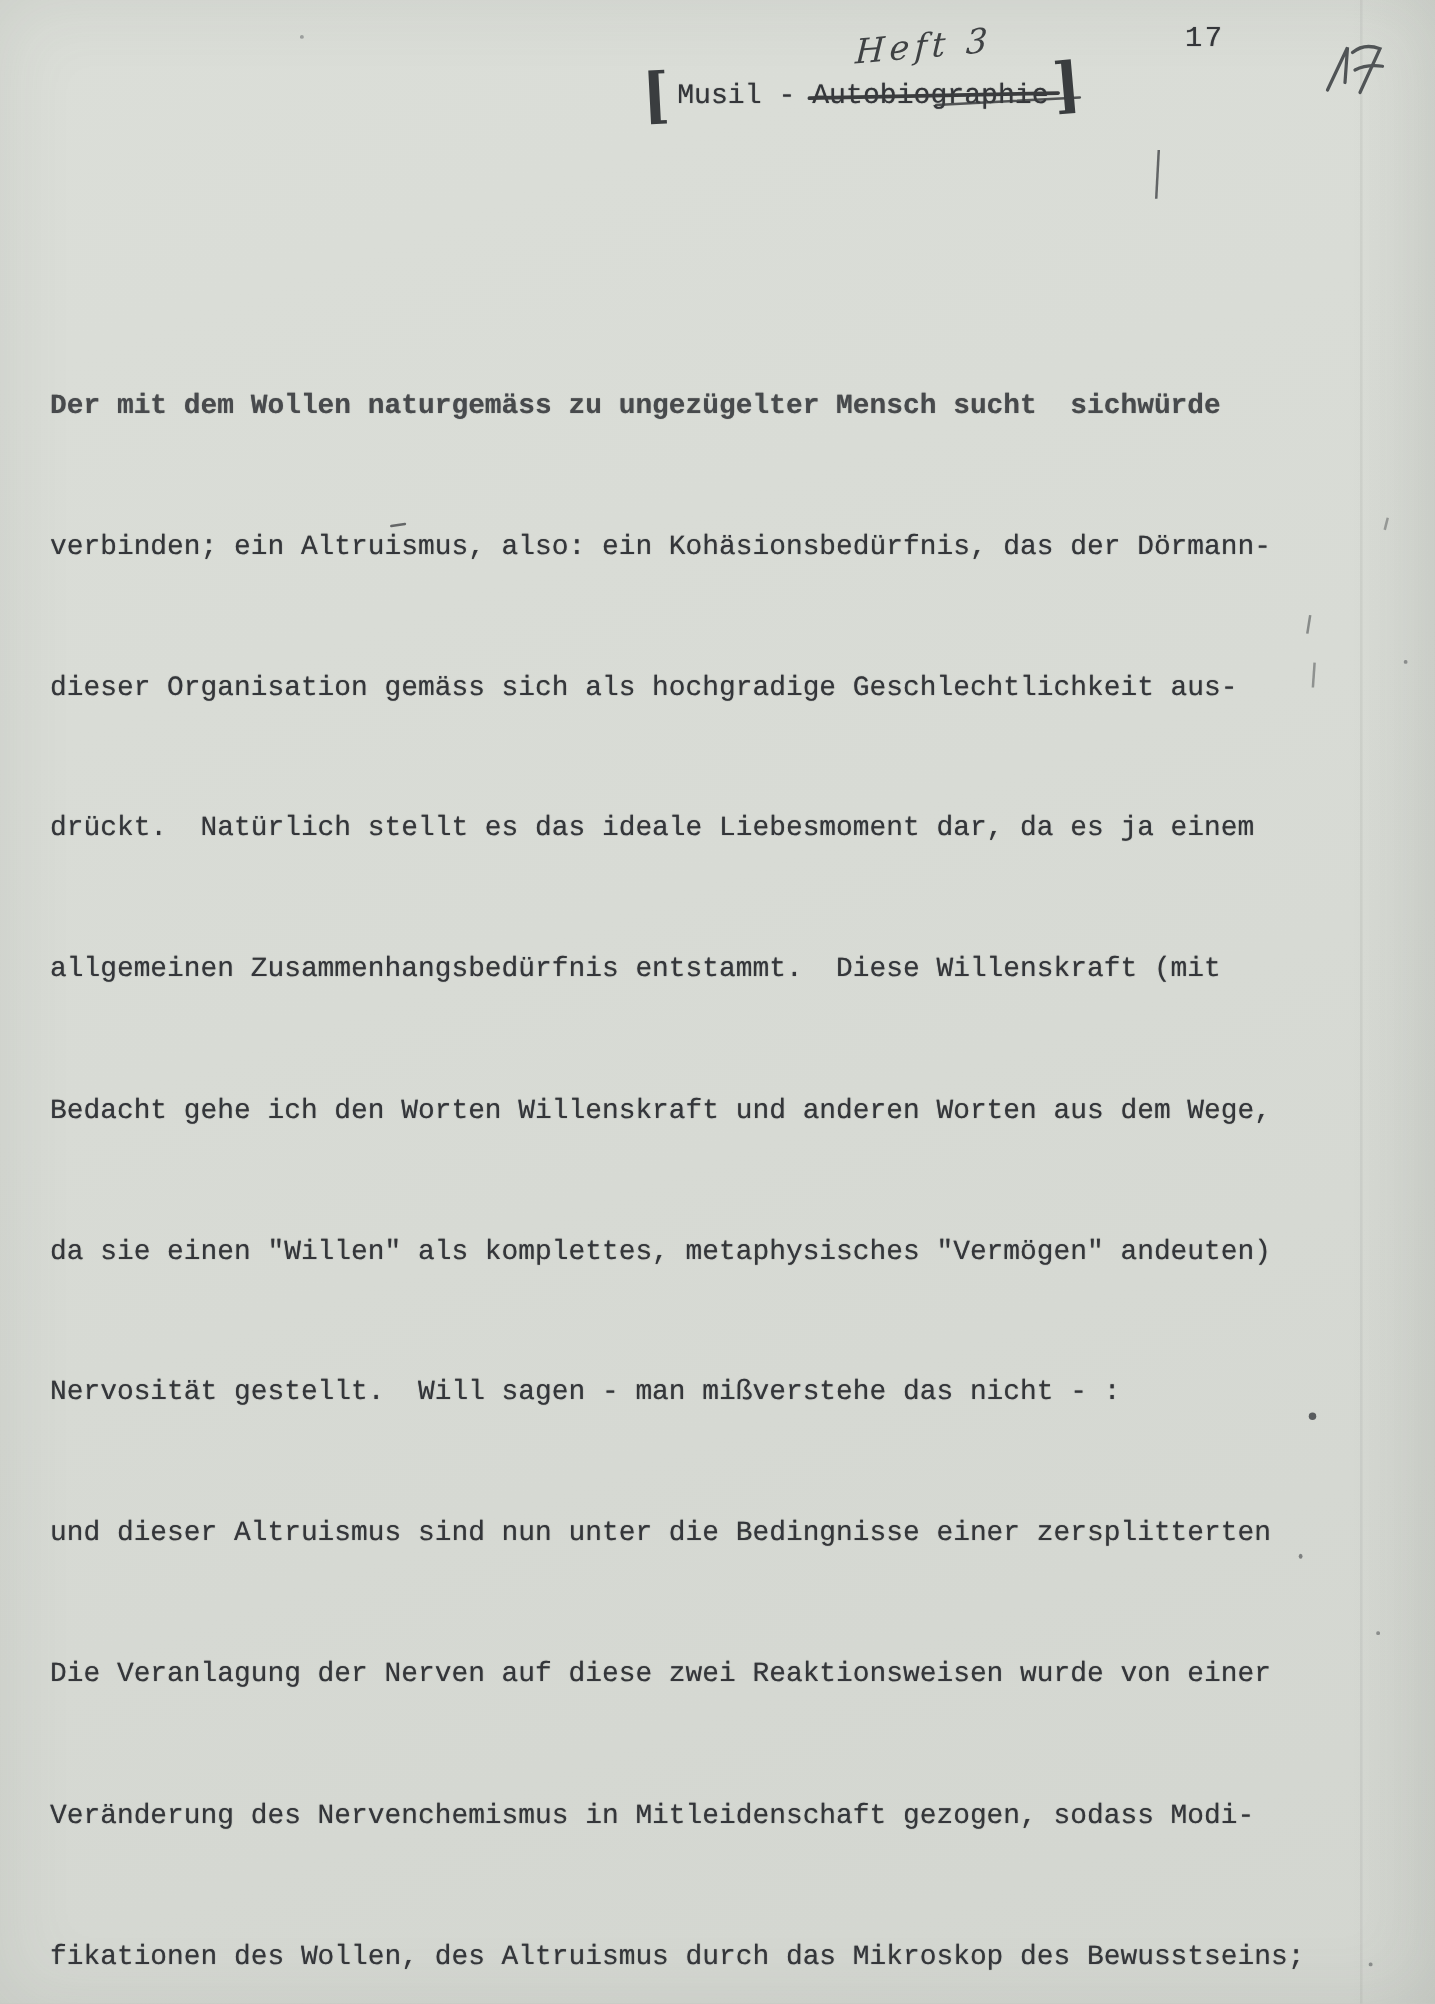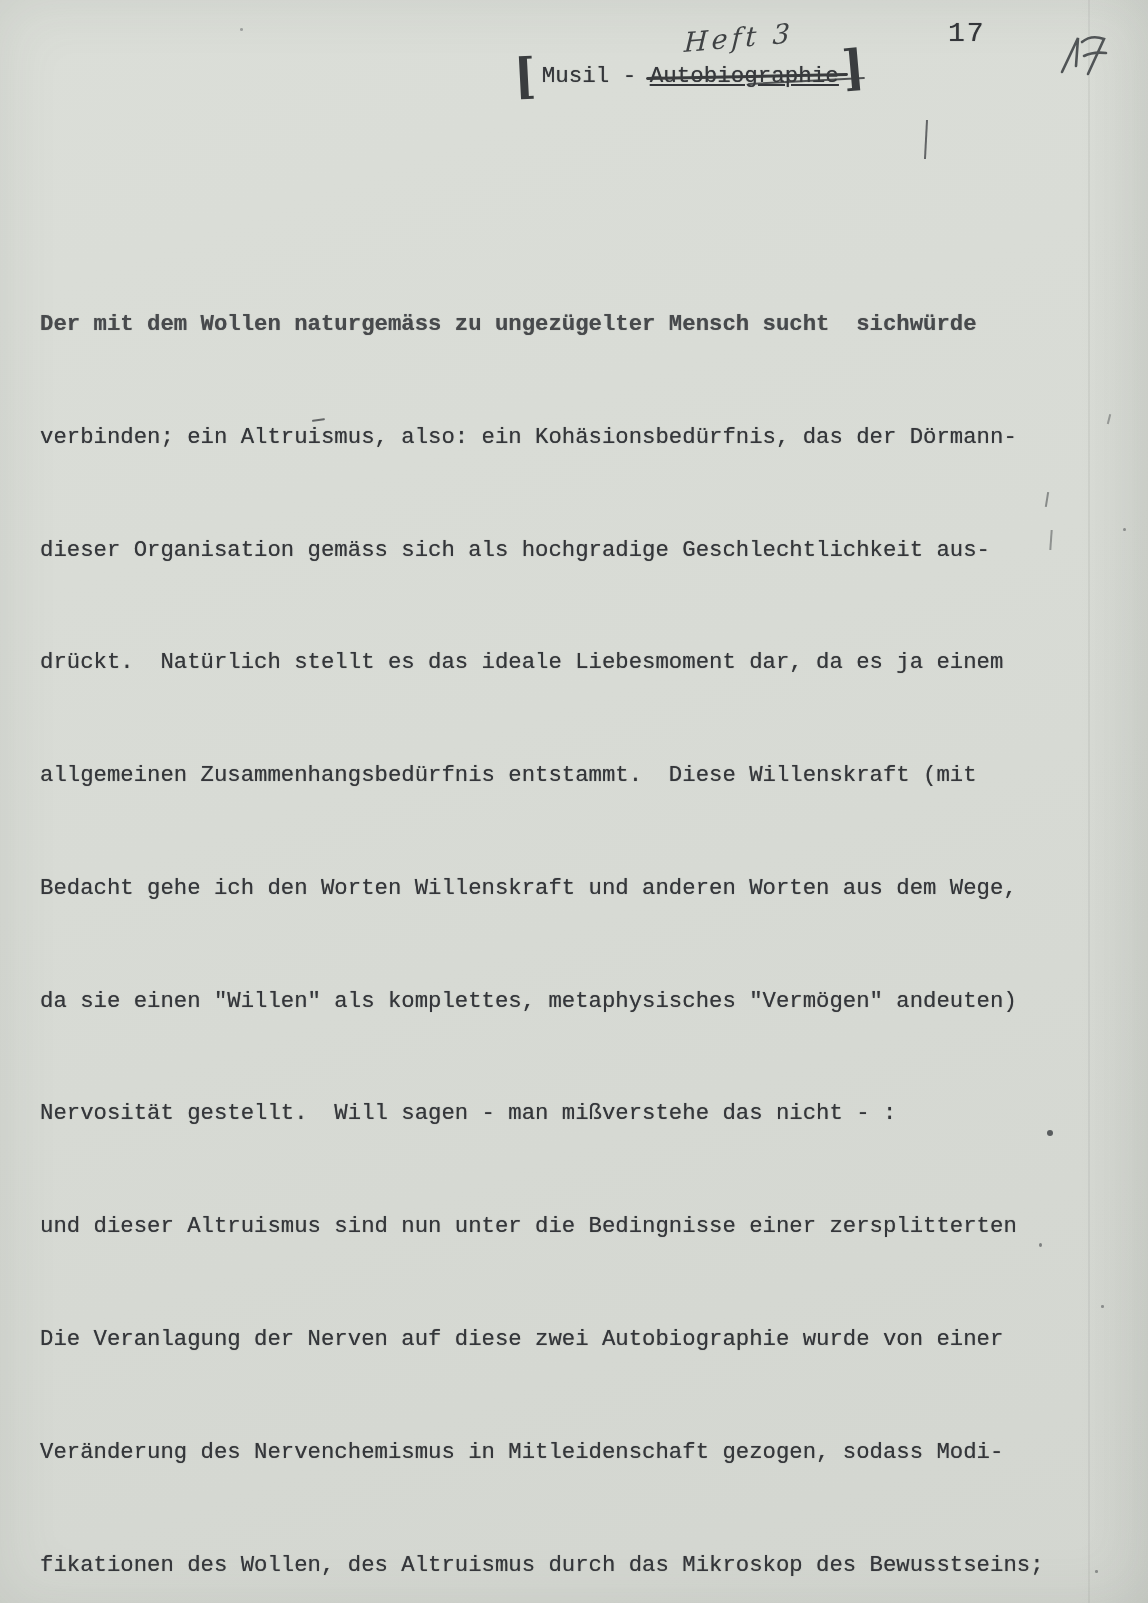--- a/index.html
+++ b/index.html
@@ -12,21 +12,21 @@
   .page{
     position:relative;
     width:1148px;height:1603px;
     background:linear-gradient(160deg,#dbded8 0%,#d8dbd5 45%,#d3d6d0 100%);
     box-shadow:inset 0 0 60px rgba(90,95,88,0.12);
     color:#34363a;
   }
   
   .typed-pagenum{
     position:absolute;left:948px;top:18px;
-    font-size:28px;letter-spacing:2px;
+    font-size:23px;letter-spacing:2px;
     text-shadow:0 0 0.8px rgba(46,48,50,0.7);
   }
   
   .hw-pagenum{
     position:absolute;left:1058px;top:26px;width:58px;height:54px;
   }
   
   .header{
     position:absolute;left:514px;top:46px;height:60px;
     display:flex;align-items:center;
@@ -35,21 +35,21 @@
     white-space:pre;
   }
   .bracket{
     font-family:"DejaVu Serif", serif;
     font-size:46px;font-weight:bold;color:#3a3d3f;
     line-height:1;
     text-shadow:none;
   }
   .bracket.open{transform:rotate(-3deg) scaleY(1.05);margin-right:6px;}
   .bracket.close{transform:rotate(-5deg) scaleY(1.05) translateY(-8px);margin-left:4px;}
-  .struck{position:relative;display:inline-block;text-decoration:underline;}
+  .struck{position:relative;display:inline-block;}
   .struck::after{
     content:'';position:absolute;left:-2%;right:-5%;top:46%;height:2.6px;
     background:#3a3c3e;border-radius:2px;transform:rotate(-1.2deg);
   }
   .struck::before{
     content:'';position:absolute;left:52%;right:-14%;top:64%;height:2.2px;
     background:rgba(58,60,62,0.85);border-radius:2px;transform:rotate(-3deg);
   }
   .hw-note{
     position:absolute;left:170px;top:-24px;
@@ -137,21 +137,21 @@
     <div class="para p1">
       <div class="line">Der mit dem Wollen naturgemäss zu ungezügelter Mensch sucht  sichwürde</div>
       <div class="line">verbinden; ein Altruismus, also: ein Kohäsionsbedürfnis, das der Dörmann-</div>
       <div class="line">dieser Organisation gemäss sich als hochgradige Geschlechtlichkeit aus-</div>
       <div class="line">drückt.  Natürlich stellt es das ideale Liebesmoment dar, da es ja einem</div>
       <div class="line">allgemeinen Zusammenhangsbedürfnis entstammt.  Diese Willenskraft (mit</div>
       <div class="line">Bedacht gehe ich den Worten Willenskraft und anderen Worten aus dem Wege,</div>
       <div class="line">da sie einen "Willen" als komplettes, metaphysisches "Vermögen" andeuten)</div>
       <div class="line">Nervosität gestellt.  Will sagen - man mißverstehe das nicht - :</div>
       <div class="line">und dieser Altruismus sind nun unter die Bedingnisse einer zersplitterten</div>
-      <div class="line">Die Veranlagung der Nerven auf diese zwei Autobiographie wurde von einer</div>
+      <div class="line">Die Veranlagung der Nerven auf diese zwei Reaktionsweisen wurde von einer</div>
       <div class="line">Veränderung des Nervenchemismus in Mitleidenschaft gezogen, sodass Modi-</div>
       <div class="line">fikationen des Wollen, des Altruismus durch das Mikroskop des Bewusstseins;</div>
       
     </div>
 
     
 
     
 
   </div>

